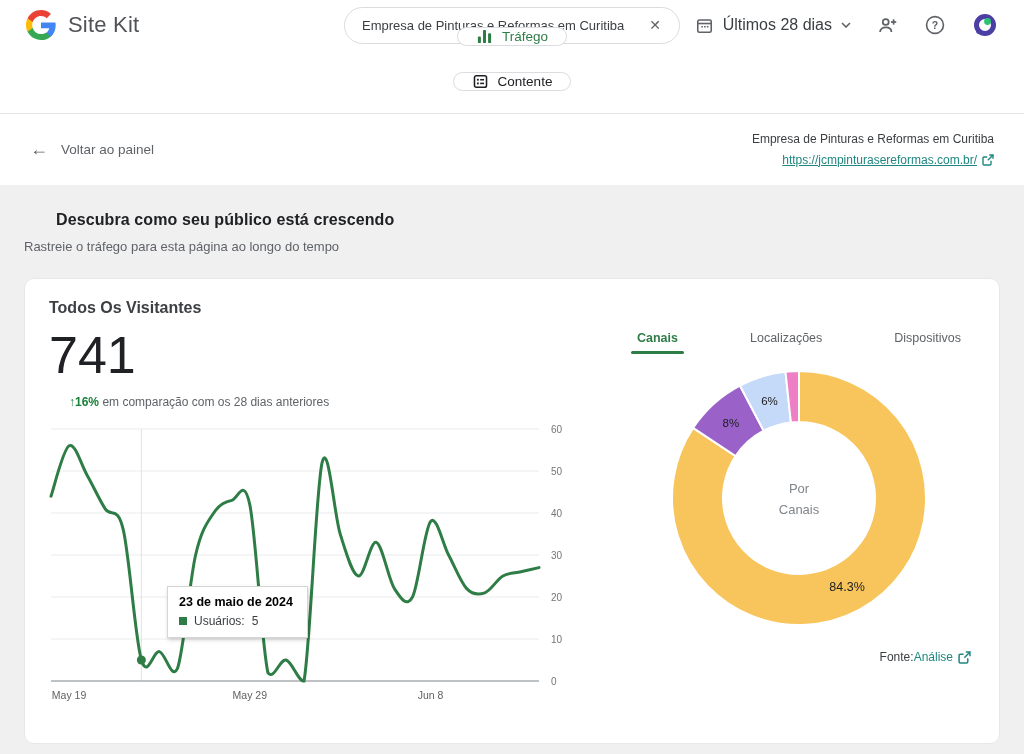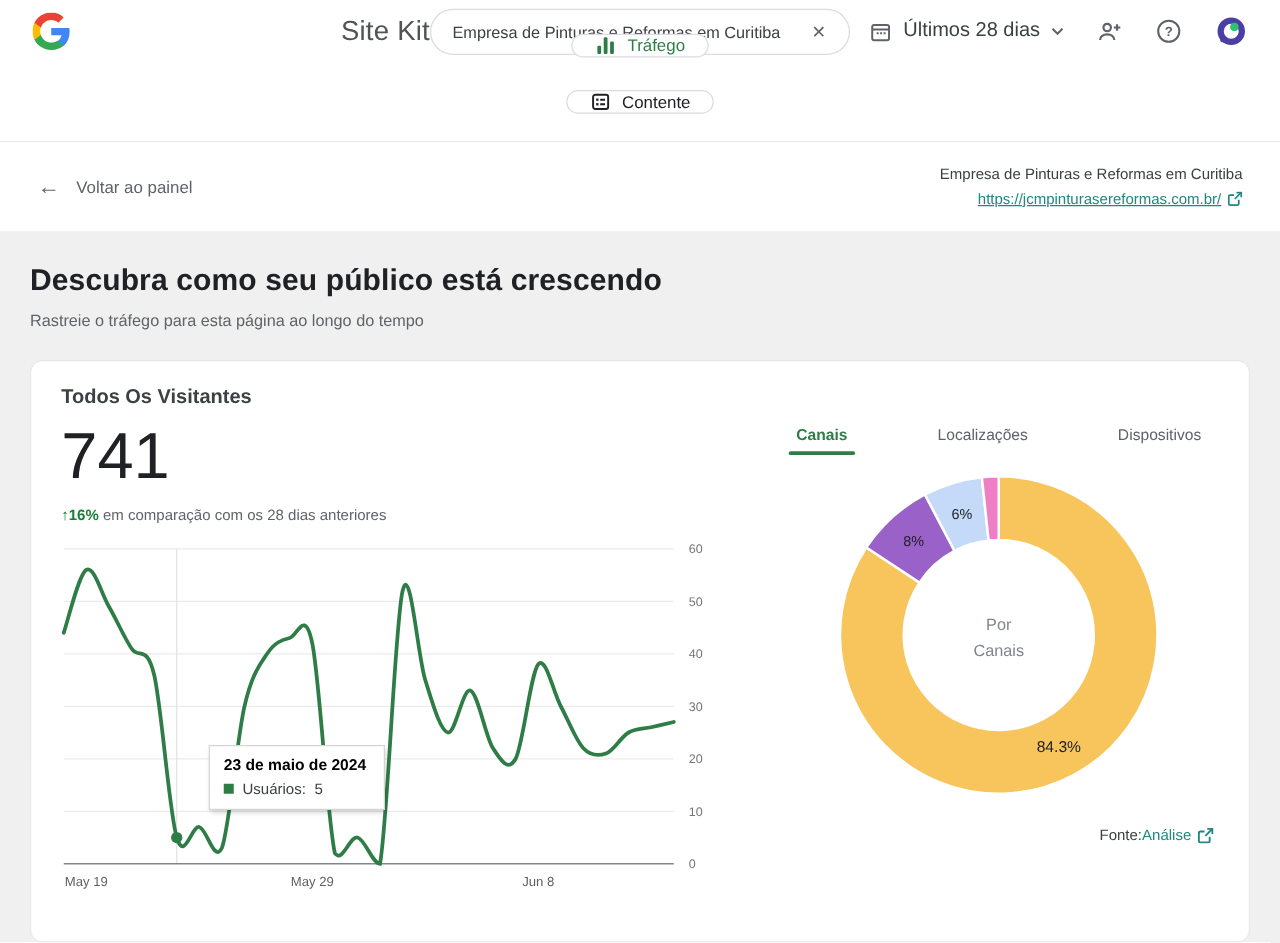--- a/index.html
+++ b/index.html
@@ -2,21 +2,21 @@
 <html><head>
 <meta charset="utf-8">
 <style>
   * { margin:0; padding:0; box-sizing:border-box; }
   html,body { width:1024px; height:754px; overflow:hidden; background:#fff;
     font-family:"Liberation Sans","DejaVu Sans",sans-serif; color:#202124; }
   .app { width:1024px; height:754px; display:flex; flex-direction:column; }
 
   
   .topbar { height:50px; display:flex; align-items:center; padding:0 26px; background:#fff; }
-  .brand { display:flex; align-items:center; gap:12px; flex:1;justify-content:space-between; }
+  .brand { display:flex; align-items:center; gap:12px; flex:1; }
   .brand-name { font-size:22px; font-weight:500; color:#515357; letter-spacing:.2px; }
   .search-pill { width:336px; height:37px; border:1px solid #dadce0; border-radius:19px;
     display:flex; align-items:center; padding:0 12px 0 17px; gap:8px; background:#fff; }
   .search-text { flex:1; font-size:13px; color:#3c4043; white-space:nowrap; overflow:hidden; }
   .search-clear { border:none; background:none; font-size:14px; color:#5f6368; cursor:pointer; padding:2px 6px; }
   .controls { flex:1; display:flex; align-items:center; justify-content:flex-end; gap:26px; }
   .date-btn { display:flex; align-items:center; gap:9px; border:none; background:none;
     font-size:16px; color:#3c4043; cursor:pointer; font-family:inherit; }
   .icon-btn { border:none; background:none; cursor:pointer; display:flex; align-items:center; }
 
@@ -34,30 +34,30 @@
   .back-link { display:flex; align-items:center; gap:13px; font-size:13.5px; color:#5f6368;
     background:none; border:none; cursor:pointer; font-family:inherit; }
   .back-arrow { font-size:18px; color:#5f6368; }
   .site-info { text-align:right; }
   .site-name { font-size:12px; color:#3c4043; margin-bottom:4px; }
   .site-url { font-size:12px; color:#1F8780; text-decoration:underline; display:inline-flex;
     align-items:center; gap:5px; }
 
   
   .content { flex:1; background:#f0f0f0; padding:26px 24px 0; }
-  .page-title { font-size:24px; font-weight:600; color:#202124; letter-spacing:.1px; }
+  .page-title { font-size:16px; font-weight:600; color:#202124; letter-spacing:.1px;margin-left:32px; }
   .page-subtitle { font-size:13px; color:#5f6368; margin-top:10px; }
 
   .card { margin-top:24px; background:#fff; border:1px solid #e8e8e8; border-radius:10px;
     height:466px; padding:20px 24px; display:flex; gap:34px; }
   .card-left { width:540px; }
   .metric-label { font-size:16px; font-weight:700; color:#3c4043; }
   .metric-value { font-size:52px; font-weight:500; color:#202124; margin:8px 0 10px; }
   .metric-change { font-size:12px; color:#5f6368; }
-  .change-up { color:#188038; font-weight:700; }
+  .change-up { color:#188038; font-weight:700;margin-left:20px; }
 
   .chart-wrap { position:relative; margin-top:14px; }
   .chart-tooltip { position:absolute; left:118px; top:163px; background:#fff;
     border:1px solid #d5d5d5; box-shadow:1px 2px 4px rgba(0,0,0,.18); padding:8px 14px 9px 11px;
     white-space:nowrap; }
   .tt-date { font-size:12.5px; font-weight:700; color:#000000; margin-bottom:5px; }
   .tt-row { display:flex; align-items:center; gap:7px; font-size:12px; color:#3c4043; }
   .tt-swatch { width:8px; height:8px; display:inline-block; }
 
   .card-right { flex:1; padding-top:32px; display:flex; flex-direction:column; }

